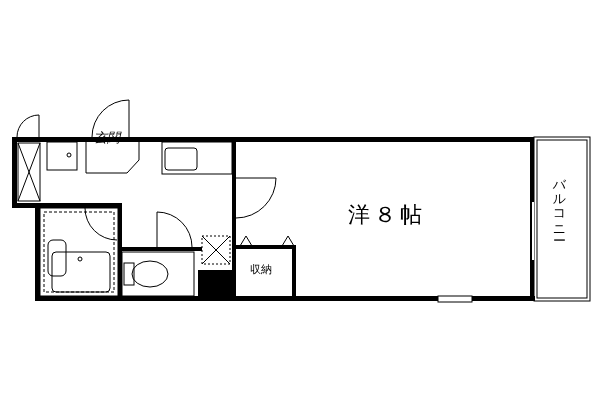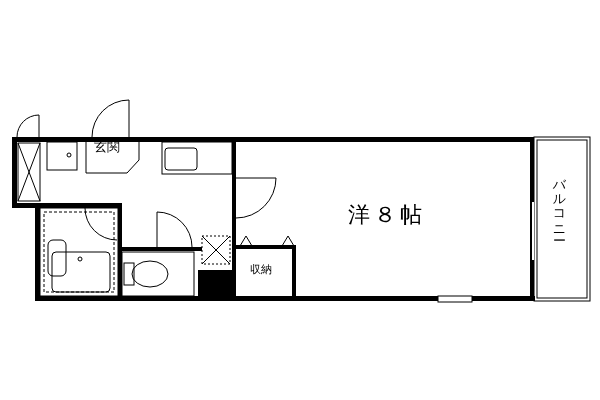--- a/index.html
+++ b/index.html
@@ -1,20 +1,20 @@
 <!DOCTYPE html>
 <html><head>
 <meta charset="utf-8">
 <style>
   html,body{margin:0;padding:0;background:#fff;}
   body{width:600px;height:400px;position:relative;overflow:hidden;font-family:"DejaVu Sans",sans-serif;}
   svg{position:absolute;left:0;top:0;}
   .lbl{position:absolute;color:#000;white-space:nowrap;}
   .room-main{font-size:22px;left:348px;top:200px;letter-spacing:4px;}
-  .genkan{font-size:13px;left:94px;top:138px;}
+  .genkan{font-size:13px;left:94px;top:129px;font-style:italic;}
   .shuno{font-size:11px;left:250px;top:262px;}
   .balcony{font-size:13px;left:550px;top:170px;writing-mode:vertical-rl;letter-spacing:1px;}
   .wm{position:absolute;left:170px;top:268px;font-size:52px;font-weight:bold;color:#8b5cf6;letter-spacing:6px;z-index:-1;text-align:right;}
 </style>
 </head>
 <body>
 
 <div class="lbl wm">京都ライフ</div>
 
 <svg width="600" height="400" viewBox="0 0 600 400">

